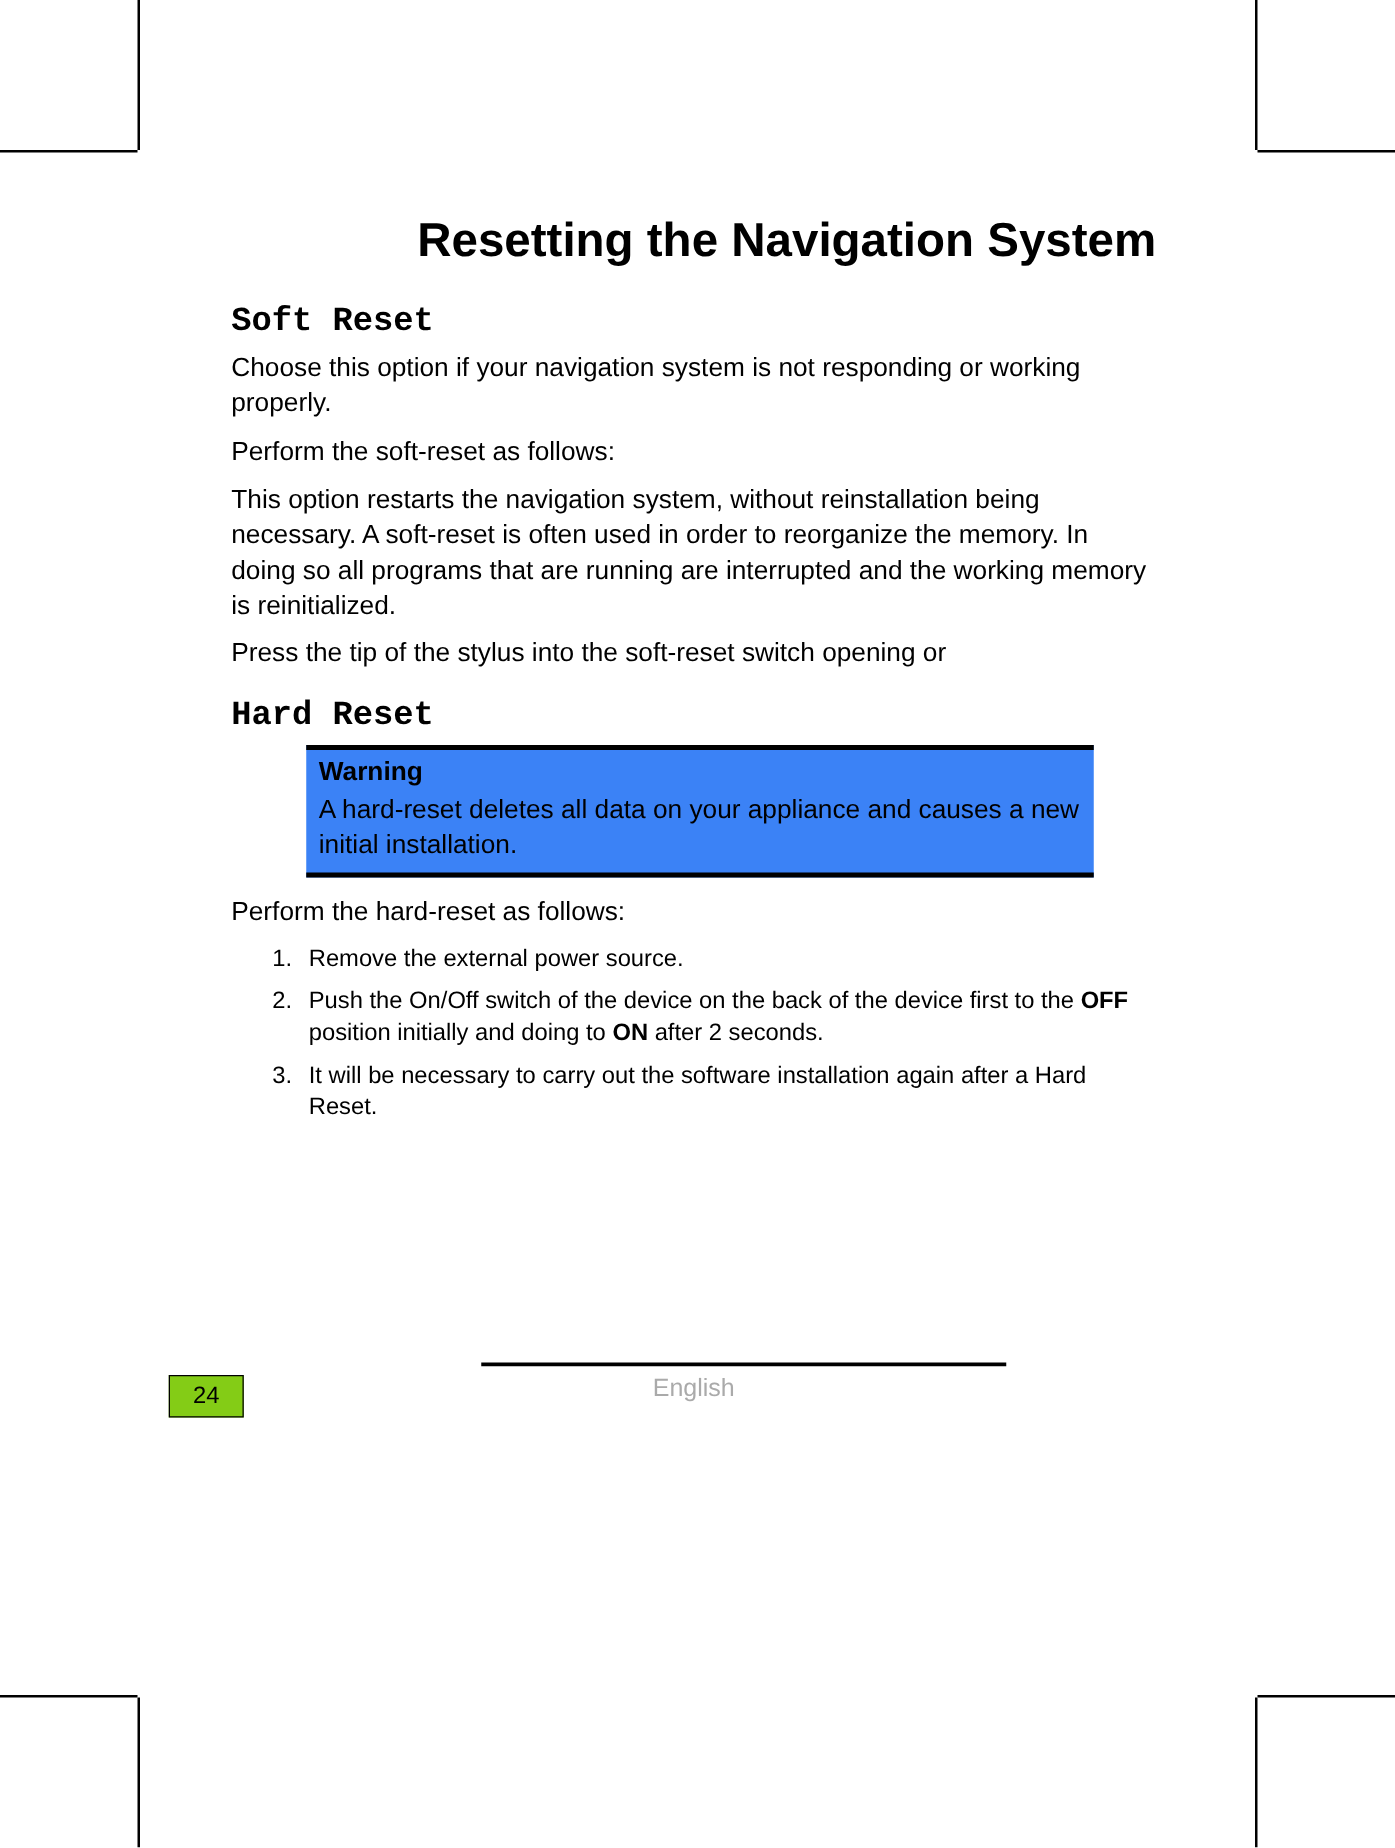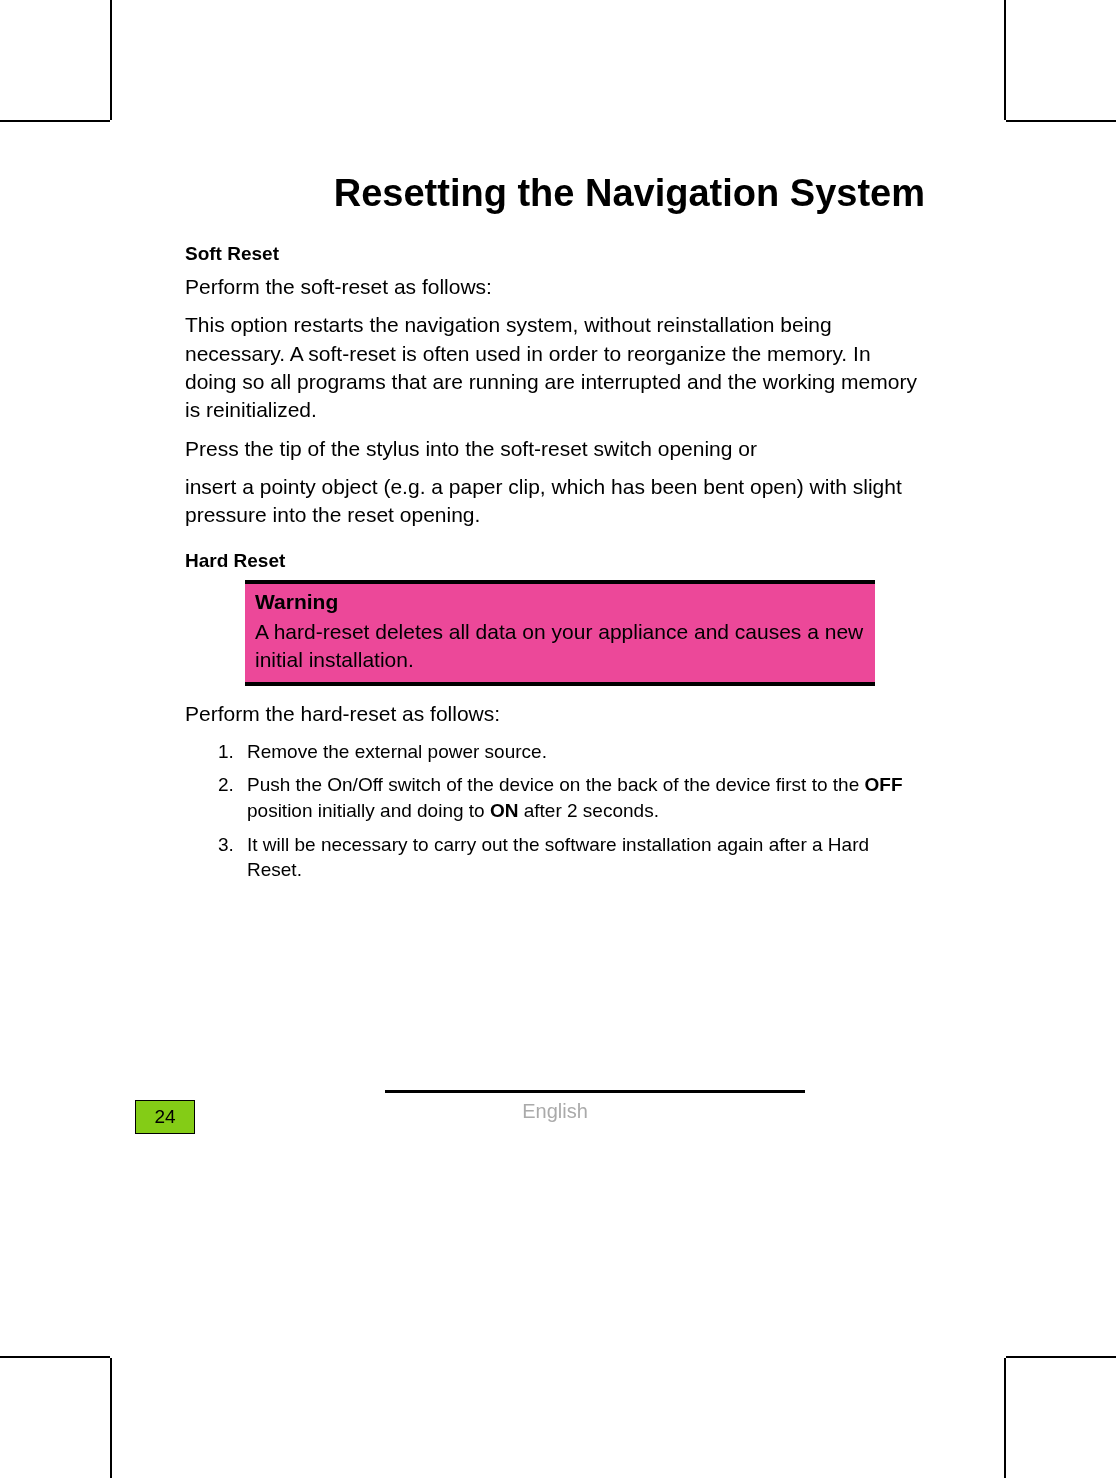--- a/index.html
+++ b/index.html
@@ -14,23 +14,23 @@
     .crop-top-left { position: absolute; top: 120px; left: 0; width: 110px; height: 2px; background: #000; }
     .crop-top-left-v { position: absolute; top: 0; left: 110px; width: 2px; height: 120px; background: #000; }
     .crop-top-right { position: absolute; top: 120px; right: 0; width: 110px; height: 2px; background: #000; }
     .crop-top-right-v { position: absolute; top: 0; right: 110px; width: 2px; height: 120px; background: #000; }
     .crop-bot-left { position: absolute; bottom: 120px; left: 0; width: 110px; height: 2px; background: #000; }
     .crop-bot-left-v { position: absolute; bottom: 0; left: 110px; width: 2px; height: 120px; background: #000; }
     .crop-bot-right { position: absolute; bottom: 120px; right: 0; width: 110px; height: 2px; background: #000; }
     .crop-bot-right-v { position: absolute; bottom: 0; right: 110px; width: 2px; height: 120px; background: #000; }
     .page { position: absolute; left: 185px; top: 172px; width: 740px; }
     h1 { font-size: 38px; font-weight: bold; margin-bottom: 28px; text-align: right; }
-    h2 { font-size: 19px; font-weight: bold; margin-top: 20px; margin-bottom: 8px; }
+    h2 { font-size: 27px; font-weight: bold; margin-top: 20px; margin-bottom: 8px; font-family: Liberation Mono, monospace; }
     p { font-size: 21px; line-height: 1.35; margin-bottom: 10px; }
-    .warning-box { margin-left: 60px; width: 630px; margin-top: 8px; margin-bottom: 14px; border-top: 4px solid #000; border-bottom: 4px solid #000; background: #ec4899; padding: 6px 10px 8px 10px; }
+    .warning-box { margin-left: 60px; width: 630px; margin-top: 8px; margin-bottom: 14px; border-top: 4px solid #000; border-bottom: 4px solid #000; background: #3b82f6; padding: 6px 10px 8px 10px; }
     .warning-box .w-title { font-size: 21px; font-weight: bold; margin-bottom: 4px; }
     .warning-box .w-body { font-size: 21px; line-height: 1.35; }
     ol { margin-left: 54px; padding-left: 0; }
     ol li { font-size: 19px; line-height: 1.35; margin-bottom: 8px; padding-left: 8px; }
     .footer { position: absolute; left: 185px; top: 1100px; width: 740px; }
     .footer-line { position: absolute; top: -10px; left: 200px; width: 420px; height: 3px; background: #000; }
     .pagebox { position: absolute; left: -50px; top: 0; width: 60px; height: 34px; background: #84cc16; border: 1px solid #000; display: flex; align-items: center; justify-content: center; font-size: 19px; }
     .lang-label { position: absolute; left: 0; top: 0; width: 740px; text-align: center; font-size: 20px; color: #aaa; }
     .bold { font-weight: bold; }
   </style>
@@ -43,24 +43,24 @@
 <div class="crop-top-right-v"></div>
 <div class="crop-bot-left"></div>
 <div class="crop-bot-left-v"></div>
 <div class="crop-bot-right"></div>
 <div class="crop-bot-right-v"></div>
 
 <div class="page">
   <h1>Resetting the Navigation System</h1>
 
   <h2>Soft Reset</h2>
+  <p>Choose this option if your navigation system is not responding or working properly.</p>
   <p>Perform the soft-reset as follows:</p>
   <p>This option restarts the navigation system, without reinstallation being necessary. A soft-reset is often used in order to reorganize the memory. In doing so all programs that are running are interrupted and the working memory is reinitialized.</p>
   <p>Press the tip of the stylus into the soft-reset switch opening or</p>
-  <p>insert a pointy object (e.g. a paper clip, which has been bent open) with slight pressure into the reset opening.</p>
 
   <h2>Hard Reset</h2>
 
   <div class="warning-box">
     <div class="w-title">Warning</div>
     <div class="w-body">A hard-reset deletes all data on your appliance and causes a new initial installation.</div>
   </div>
 
   <p>Perform the hard-reset as follows:</p>
 

